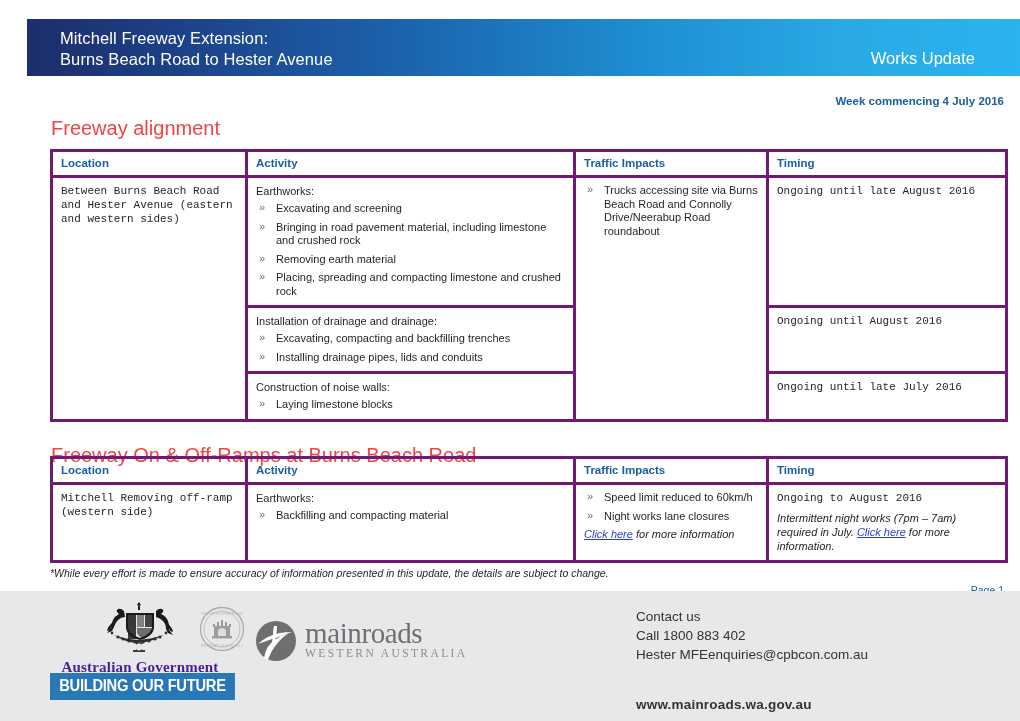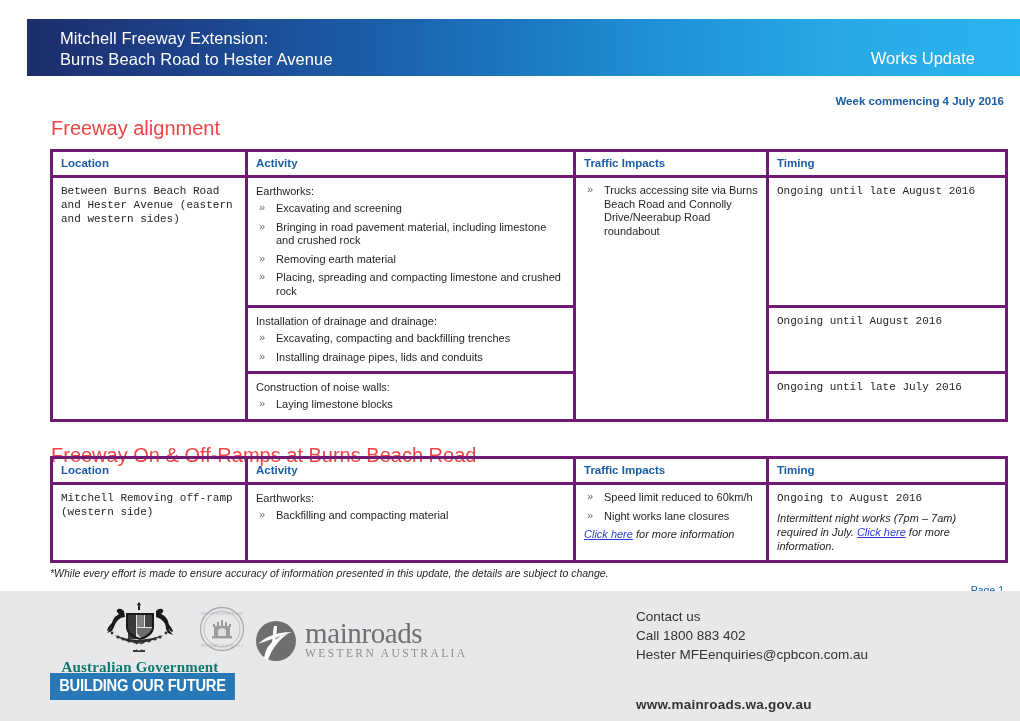--- a/index.html
+++ b/index.html
@@ -174,21 +174,21 @@
     left: 50px;
     top: 601px;
     width: 180px;
     text-align: center;
   }
   .coa-svg { display: block; margin: 0 auto; }
   .auscoa-label {
     font-family: "Liberation Serif", serif;
     font-weight: bold;
     font-size: 15px;
-    color: #0f766e;
+    color: #4c1d95;
     margin-top: 2px;
     letter-spacing: .2px;
   }
   .building-future {
     position: absolute;
     left: 50px;
     top: 673px;
     background: #2878b5;
     color: #ffffff;
     font-family: "Liberation Sans", sans-serif;

